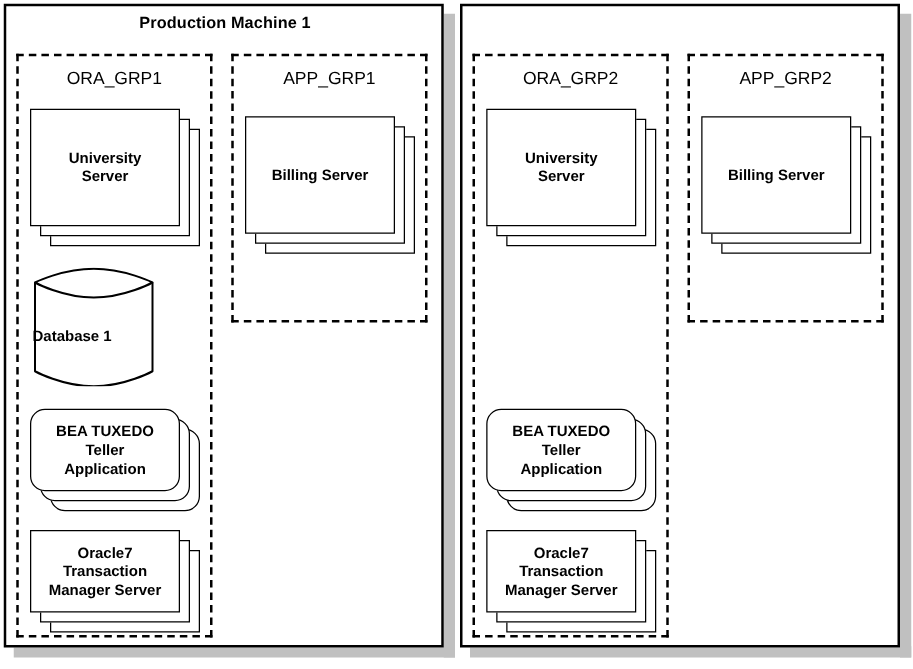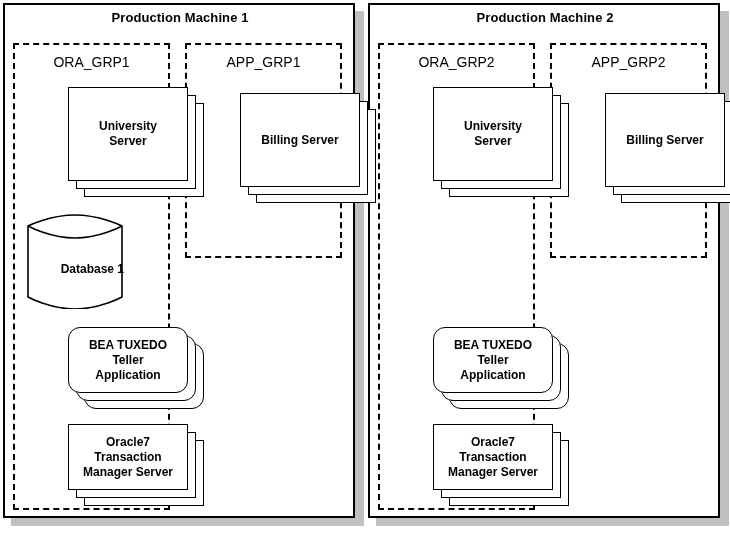--- a/index.html
+++ b/index.html
@@ -52,21 +52,20 @@
     right: 0;
     top: 9px;
     text-align: center;
     font-size: 14px;
     color: #000000;
   }
 
   
   .stack {
     position: absolute;
-    margin-left: 44px;
   }
   .stack .sheet {
     position: absolute;
     border: 1.6px solid #000000;
     background: #ffffff;
     box-sizing: border-box;
   }
   .stack .sheet.front {
     z-index: 3;
   }
@@ -99,21 +98,21 @@
   .cylinder {
     position: absolute;
   }
   .cylinder svg {
     display: block;
   }
   .cylinder .label {
     position: absolute;
     left: 0;
     right: 0;
-    text-align: right;
+    text-align: left;
     font-size: 12px;
     font-weight: bold;
     color: #000000;
   }
 </style>
 </head>
 <body>
 
 <div class="machine-shadow" style="left:355px; top:11px; width:9px; height:515px;"></div>
 <div class="machine-shadow" style="left:11px; top:517px; width:353px; height:9px;"></div>
@@ -185,21 +184,20 @@
     </div>
   </div>
 
 </div>
 
 <div class="machine-shadow" style="left:720px; top:11px; width:9px; height:515px;"></div>
 <div class="machine-shadow" style="left:376px; top:517px; width:353px; height:9px;"></div>
 
 <div class="machine" style="left:368px; top:3px; width:352px; height:515px;">
 
-  <div class="machine-title">Production Machine 2</div>
 
   <div class="group" style="left:8px; top:38px; width:157px; height:467px;">
     <div class="group-title">ORA_GRP2</div>
   </div>
 
   <div class="stack" style="left:19px; top:82px; width:136px; height:110px;">
     <div class="sheet back" style="left:16px; top:16px; width:120px; height:94px;"></div>
     <div class="sheet mid" style="left:8px; top:8px; width:120px; height:94px;"></div>
     <div class="sheet front" style="left:0px; top:0px; width:120px; height:94px;"></div>
     <div class="label" style="left:0px; top:0px; width:120px; height:94px;">

